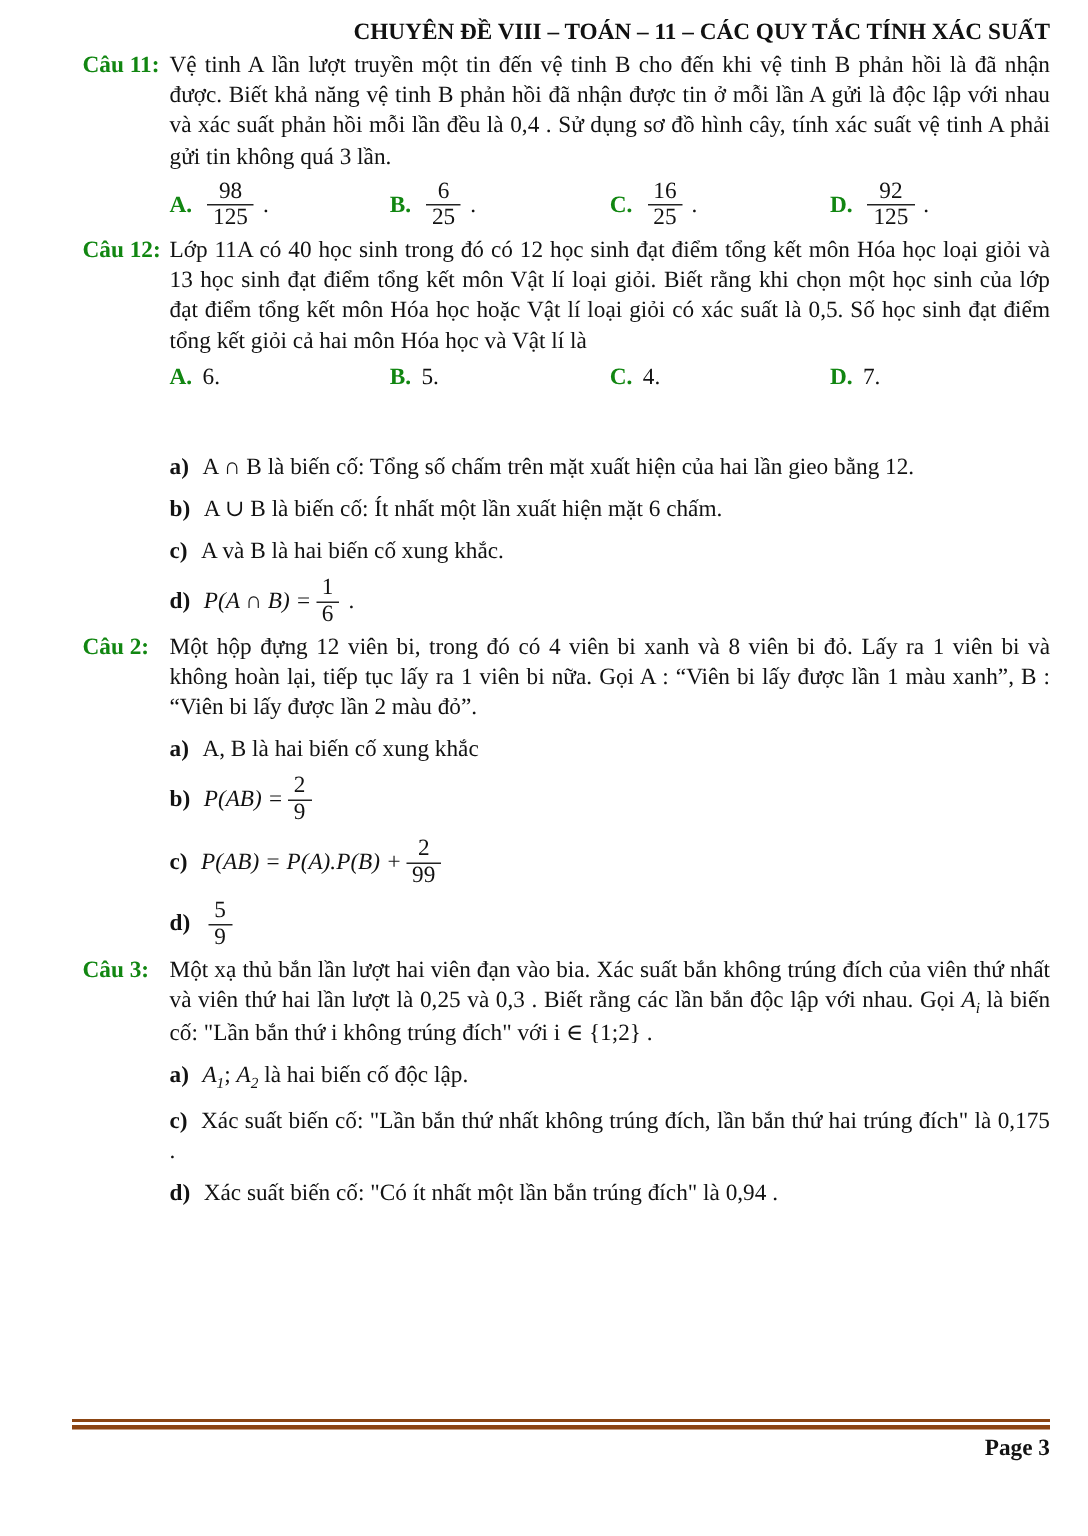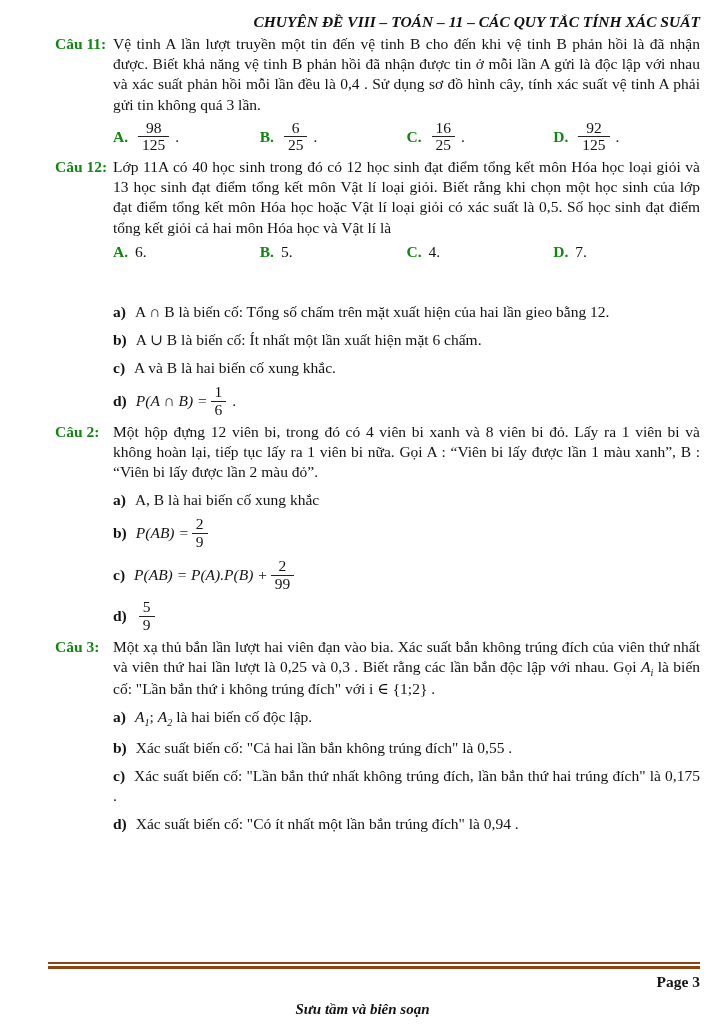--- a/index.html
+++ b/index.html
@@ -4,21 +4,21 @@
 <style>
   html,body{margin:0;padding:0;background:#ffffff;}
   body{
     width:725px;height:1024px;position:relative;overflow:hidden;
     font-family:"Liberation Serif","DejaVu Serif",serif;
     font-size:15.5px;line-height:1.3;color:#121212;
   }
   .page{position:relative;width:725px;height:1024px;background:#fff;}
   .header-title{
     padding:12px 25px 0 0;text-align:right;
-    font-weight:bold;font-style:italic;font-size:15.5px;color:#111;
+    font-weight:bold;font-size:15.5px;color:#111;
   }
   
   .q{display:flex;margin-top:2px;}
   .q-label{flex:0 0 58px;margin-left:55px;font-weight:bold;color:var(--label_green,#118611);white-space:nowrap;}
   .q-body{flex:1;margin-right:25px;text-align:justify;}
   
   .opts{display:flex;margin-top:4px;align-items:center;}
   .opt{flex:1;display:flex;align-items:center;}
   .opt-letter{font-weight:bold;color:var(--label_green,#118611);margin-right:7px;}
   
@@ -31,21 +31,21 @@
   
   .item{margin:8px 25px 0 113px;text-align:justify;}
   .item-label{font-weight:bold;margin-right:9px;}
   .fitem{display:flex;align-items:center;margin:5px 25px 0 113px;}
   .fitem .item-label{margin-right:9px;}
   .math{font-style:italic;}
   .mvar{font-style:italic;}
   sub{font-size:0.66em;font-style:italic;}
   .tail{margin-left:3px;}
   
-  .footer{position:absolute;left:0;right:0;bottom:0;height:62px;}
+  .footer{position:absolute;left:0;right:0;bottom:0;height:78px;}
   .footer-rule{margin:0 25px 0 48px;height:2px;border-top:2px solid var(--rule_brown,#8B4513);border-bottom:3px solid var(--rule_brown,#8B4513);}
   .page-num{text-align:right;padding:3px 25px 0 0;font-weight:bold;}
   .credit{text-align:center;font-weight:bold;font-style:italic;margin-top:8px;font-size:15px;}
 </style>
 </head>
 <body>
 
 <div class="page">
 
   <div class="header-title">CHUYÊN ĐỀ VIII – TOÁN – 11 – CÁC QUY TẮC TÍNH XÁC SUẤT</div>
@@ -175,28 +175,24 @@
       <span>Một xạ thủ bắn lần lượt hai viên đạn vào bia. Xác suất bắn không trúng đích của viên thứ nhất và viên thứ hai lần lượt là 0,25 và 0,3 . Biết rằng các lần bắn độc lập với nhau. Gọi</span>
       <span class="mvar">A</span><sub>i</sub>
       <span>là biến cố: "Lần bắn thứ i không trúng đích" với i ∈ {1;2} .</span>
     </div>
   </div>
   <div class="item">
     <span class="item-label">a)</span><span class="mvar">A</span><sub>1</sub><span>;</span> <span class="mvar">A</span><sub>2</sub>
     <span>là hai biến cố độc lập.</span>
   </div>
   <div class="item">
-    <span class="item-label">b)</span><span>Xác suất biến cố: "Cả hai lần bắn không trúng đích" là 0,55 .</span>
-  </div>
-  <div class="item">
     <span class="item-label">c)</span><span>Xác suất biến cố: "Lần bắn thứ nhất không trúng đích, lần bắn thứ hai trúng đích" là 0,175 .</span>
   </div>
   <div class="item">
     <span class="item-label">d)</span><span>Xác suất biến cố: "Có ít nhất một lần bắn trúng đích" là 0,94 .</span>
   </div>
 
   <div class="footer">
     <div class="footer-rule"></div>
     <div class="page-num">Page 3</div>
-    <div class="credit">Sưu tầm và biên soạn</div>
   </div>
 
 </div>
 
 </body></html>

